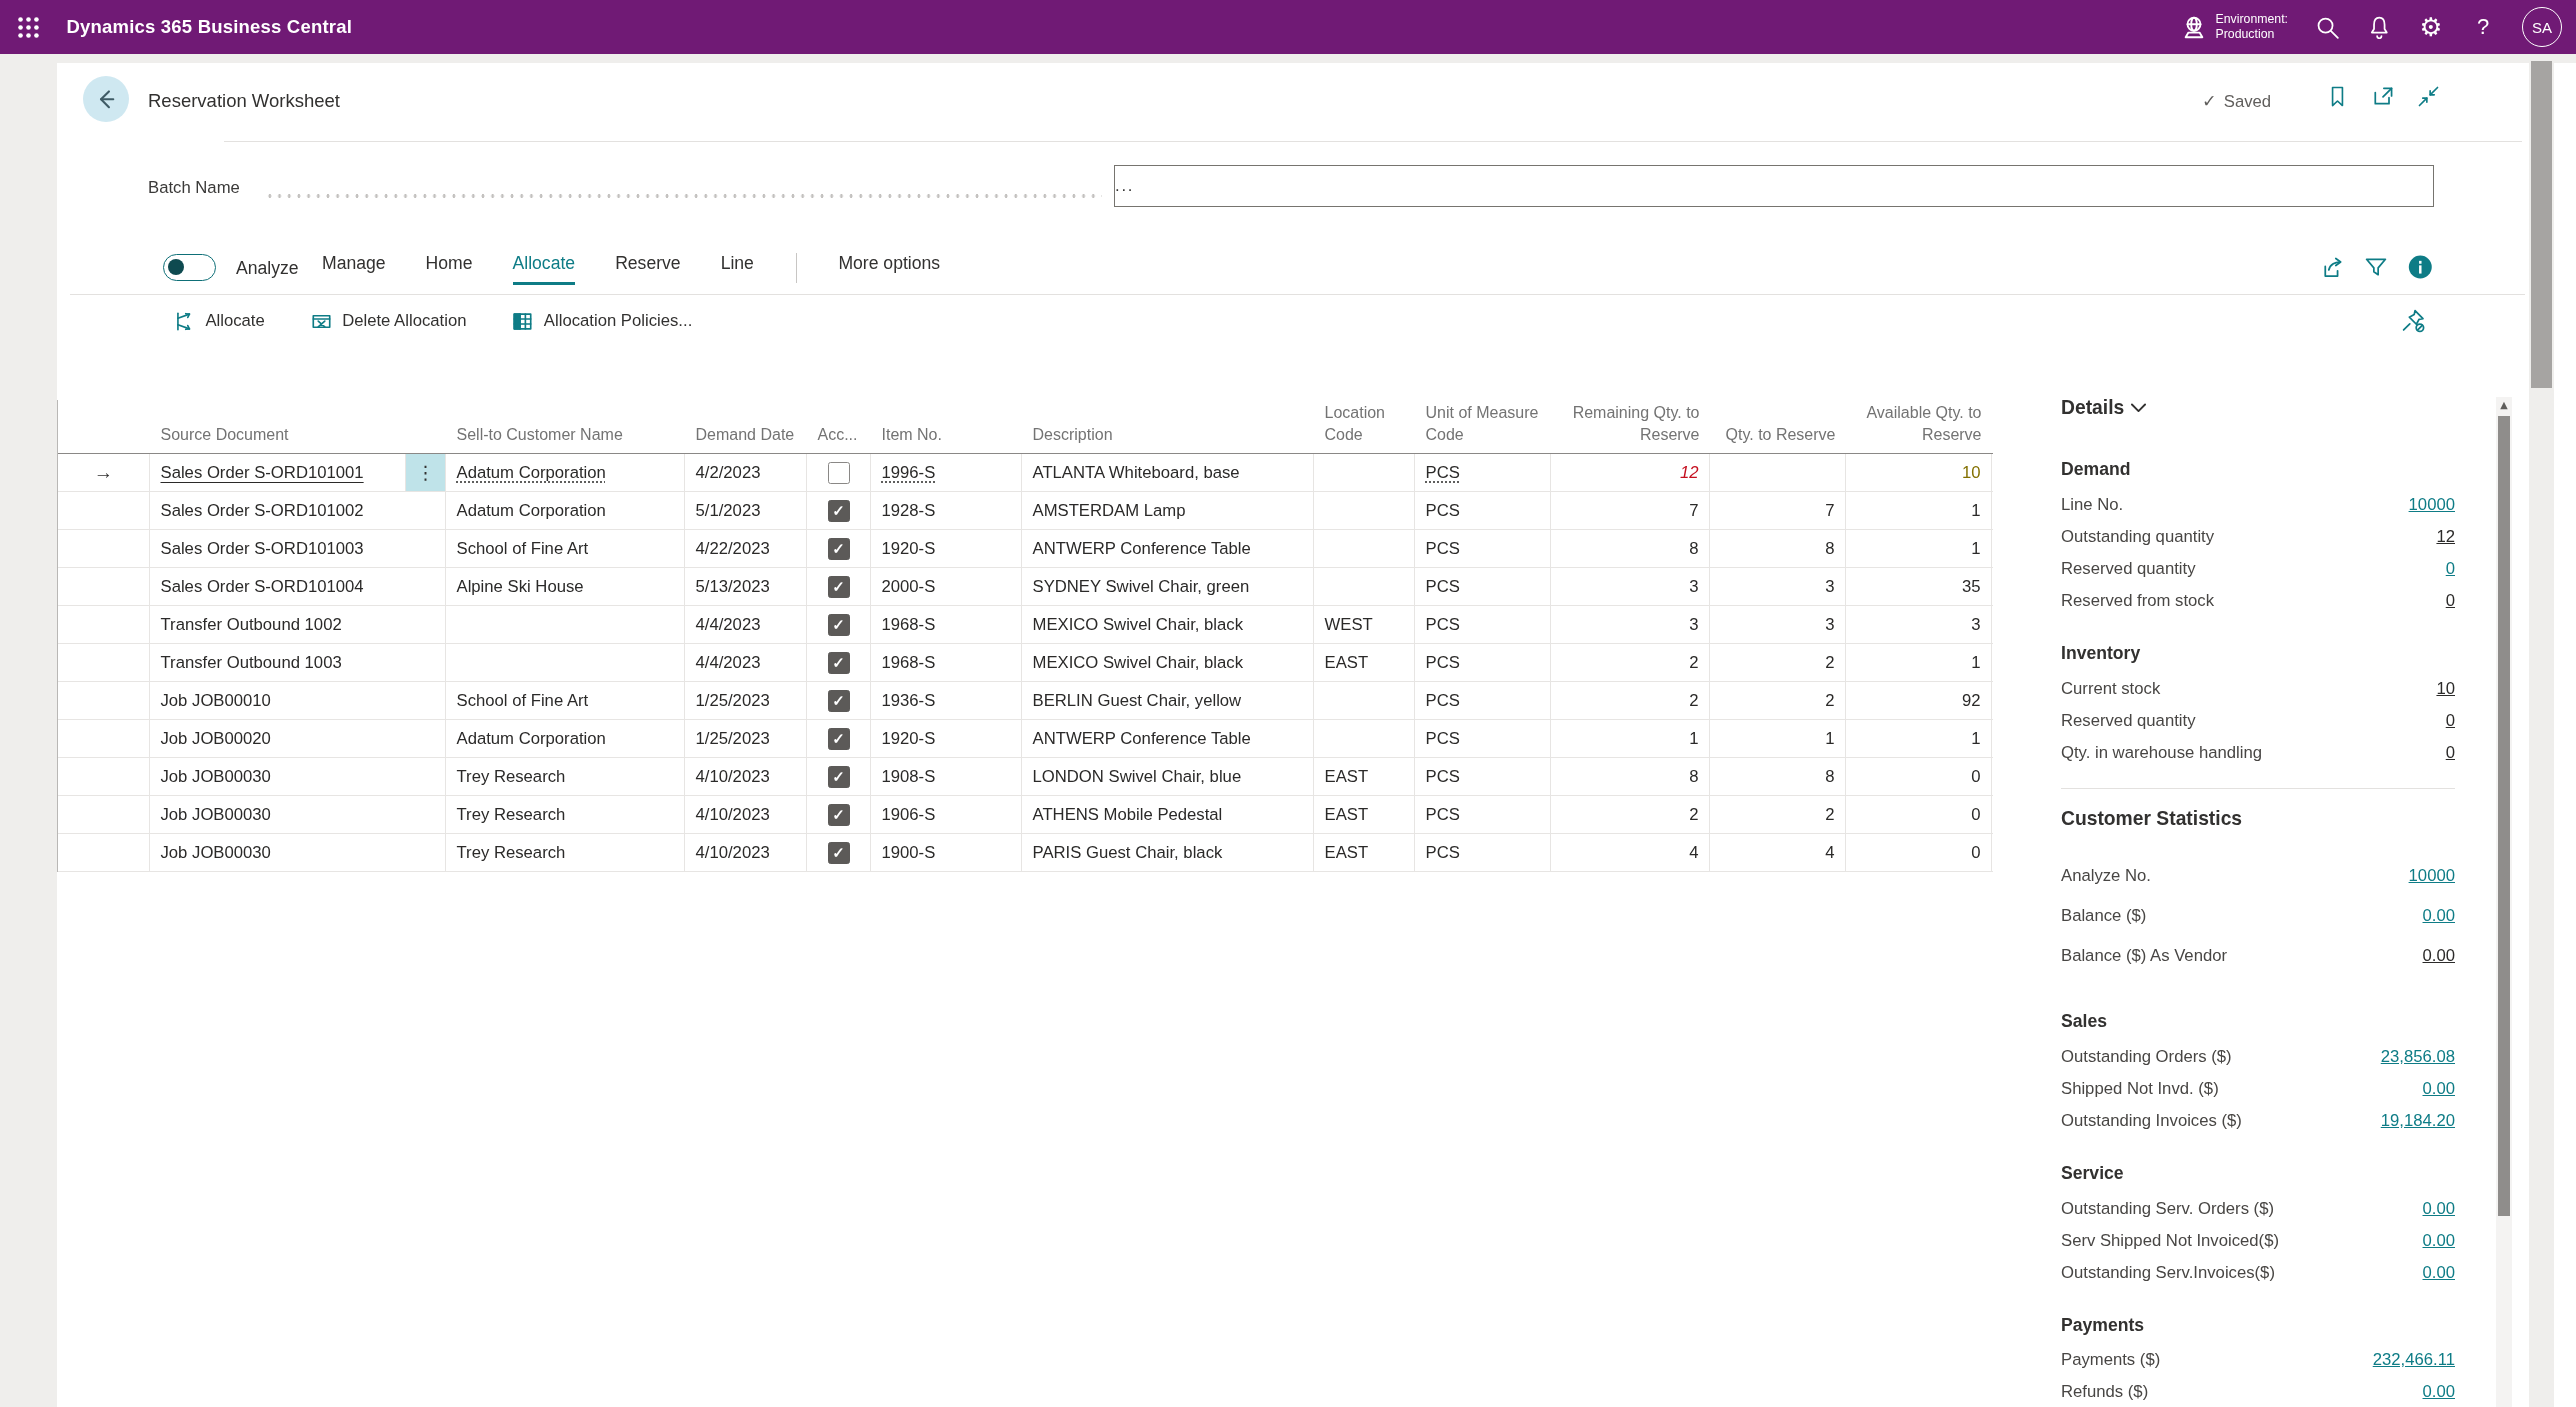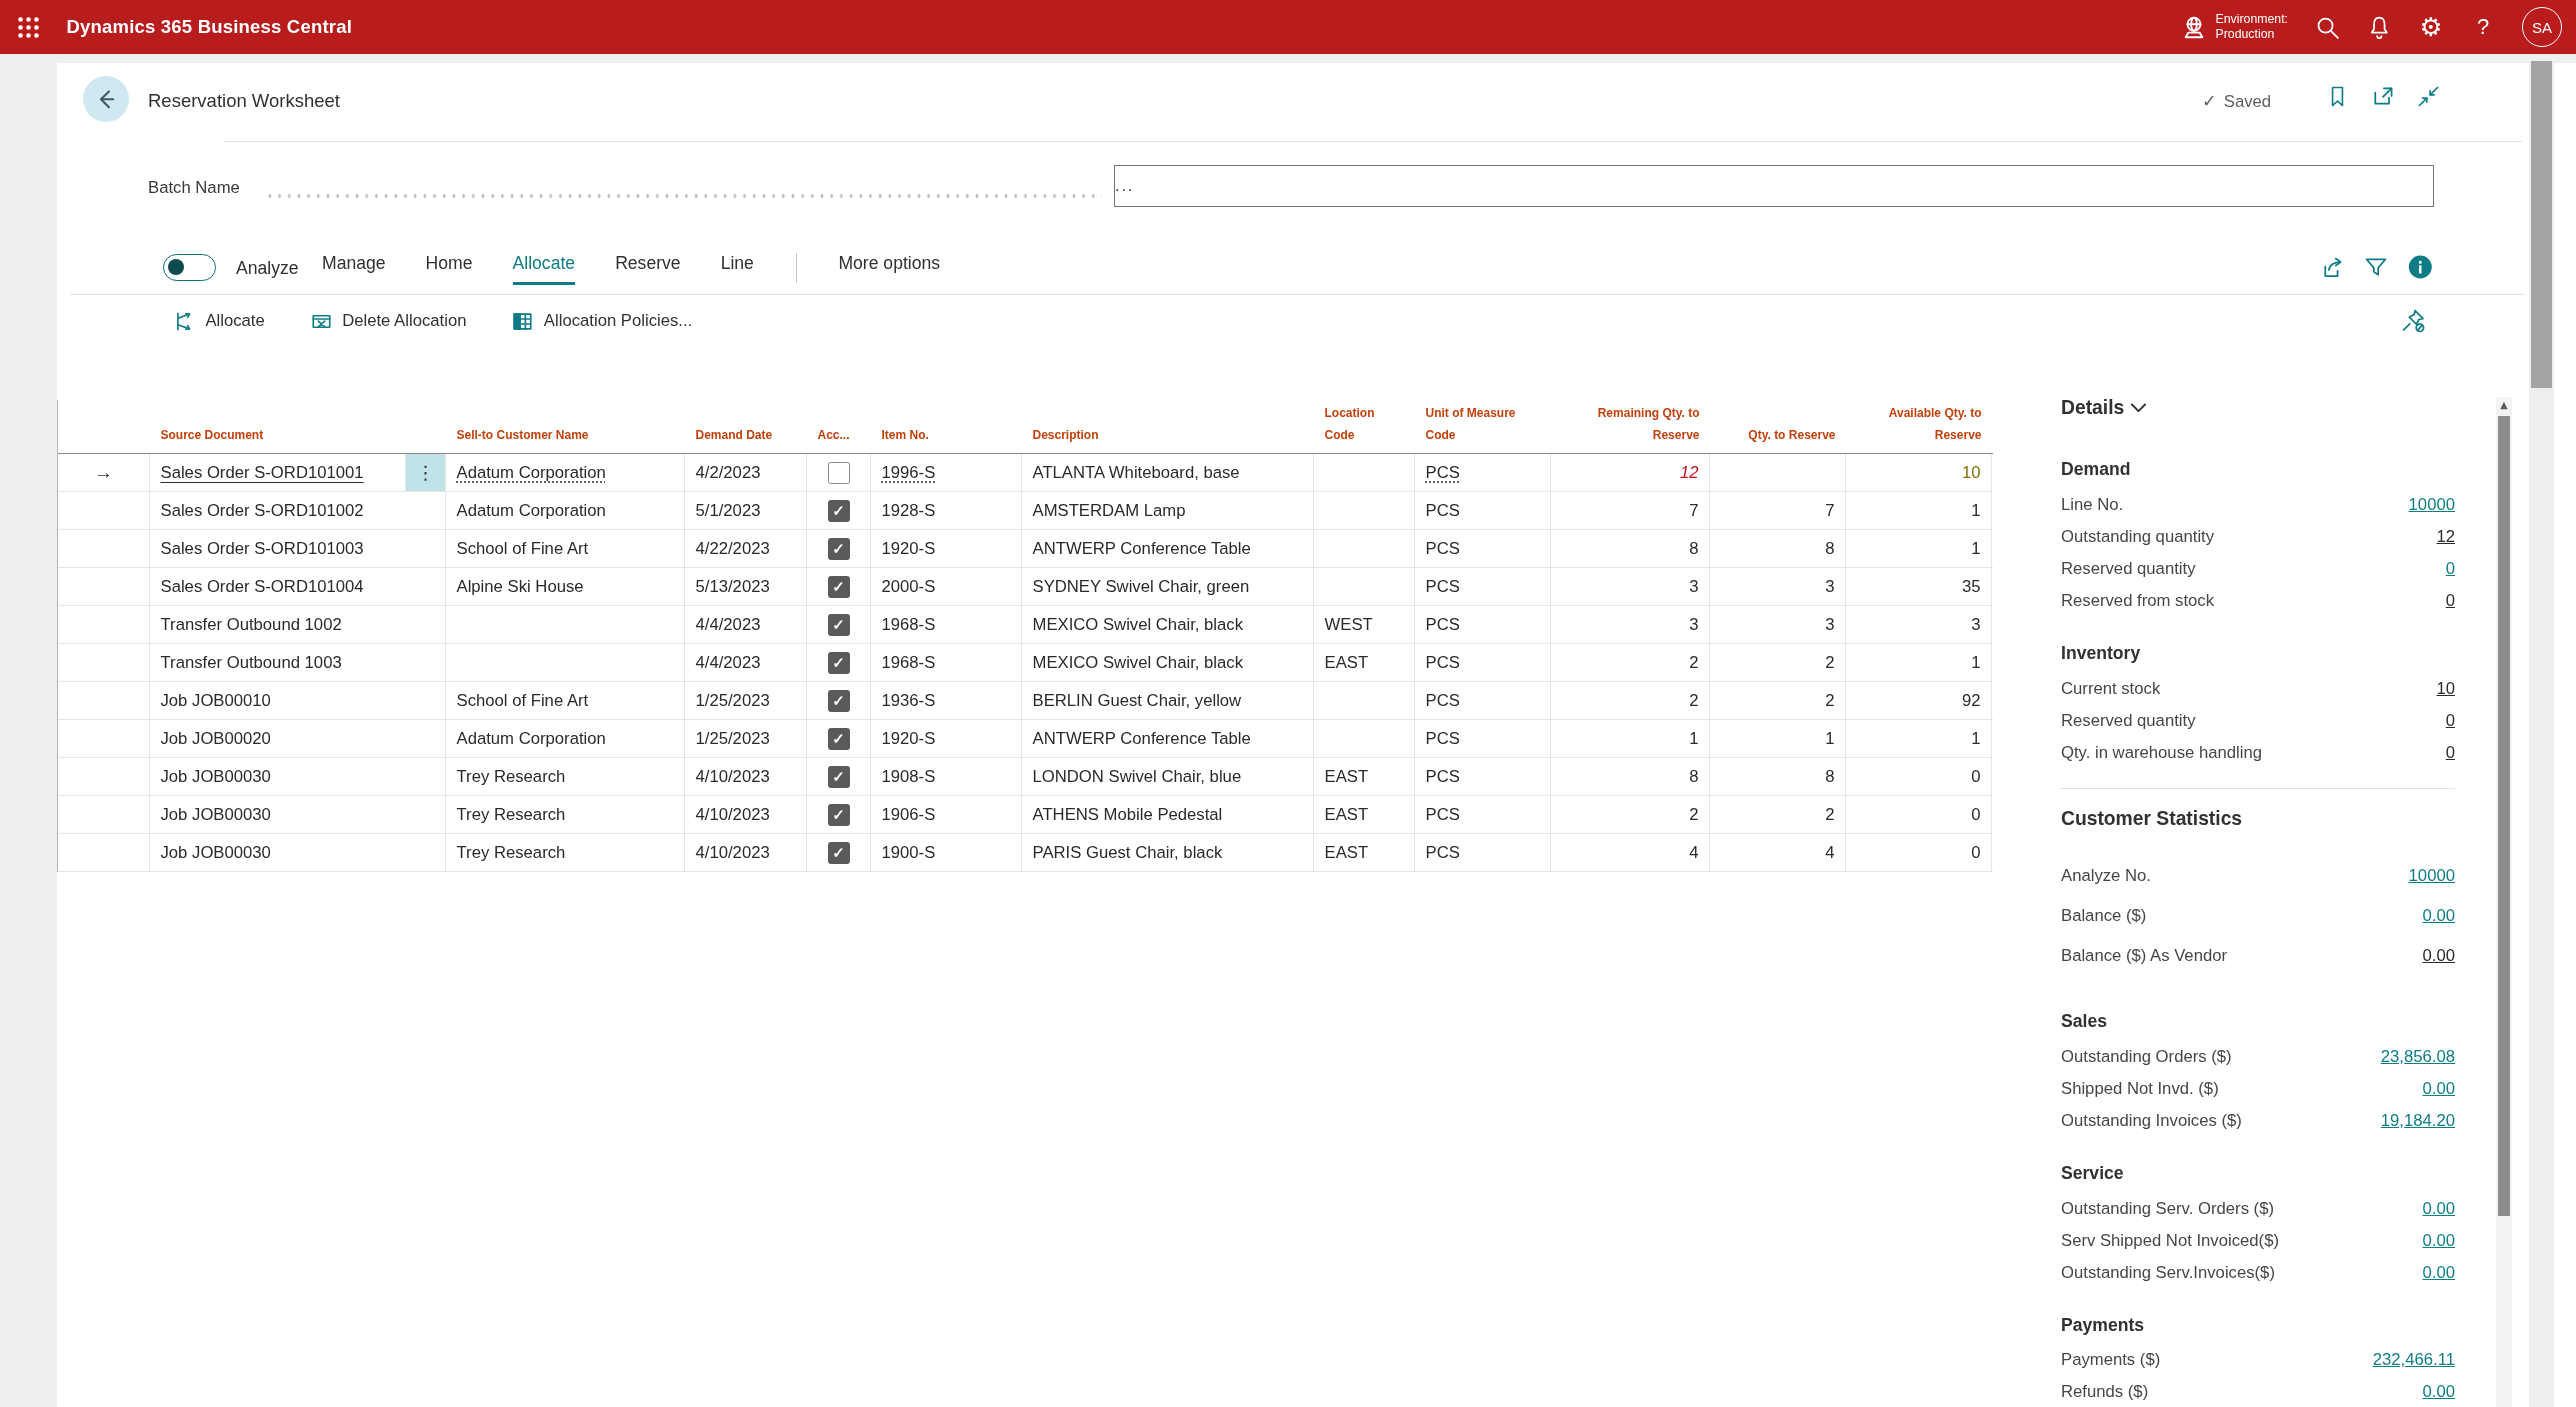--- a/index.html
+++ b/index.html
@@ -1,20 +1,20 @@
 <!DOCTYPE html>
 <html style="font-size:14px"><head>
 <meta charset="utf-8">
 <style>
   * { box-sizing: border-box; margin: 0; padding: 0; }
   html,body { width:2576px; height:1408px; overflow:hidden; background:#efeeec;
               font-family:"Liberation Sans", sans-serif; color:#323130; }
 
   
-  .topbar { position:absolute; left:0; top:0; width:2576px; height:54px; background:#b91c1c;
+  .topbar { position:absolute; left:0; top:0; width:2576px; height:54px; background:#701a75;
             color:#fff; display:flex; align-items:center; z-index:50; }
   .waffle { width:56px; height:54px; display:flex; align-items:center; justify-content:center; cursor:pointer; }
   .app-title { font-size:18.5px; font-weight:700; letter-spacing:0.2px; margin-left:10.5px; }
   .topbar-right { margin-left:auto; display:flex; align-items:center; gap:26px; padding-right:14px; }
   .env { display:flex; align-items:center; gap:8.8px; font-size:12.3px; line-height:15px; }
   .tb-icon { width:26px; height:26px; display:flex; align-items:center; justify-content:center; cursor:pointer; }
   .gear-glyph { font-family:"DejaVu Sans", sans-serif; font-size:25.5px; color:#fff; }
   .help-glyph { font-size:22px; color:#fff; }
   .avatar { width:40px; height:40px; border-radius:50%; border:1.8px solid #fff; display:flex;
             align-items:center; justify-content:center; font-size:15px; color:#fff; cursor:pointer; }
@@ -53,21 +53,21 @@
   .more-options { cursor:pointer; }
   .ribbon-icons { position:absolute; left:2320px; top:255px; display:flex; gap:19.3px; align-items:center; }
   .ribbon-divider { position:absolute; left:70px; top:294px; right:51px; height:0.9px; background:#e3e1df; }
   .actions { position:absolute; left:172px; top:309px; display:flex; gap:44px; align-items:center; }
   .action-btn { display:flex; align-items:center; gap:8.8px; font-size:16.7px; color:#323130; cursor:pointer; }
   .pin { position:absolute; left:2401px; top:308px; }
 
   
   .grid { position:absolute; left:57px; top:400px; width:1936px; border-left:0.9px solid #b9b7b5; font-size:16.7px; }
   .g-head { display:flex; align-items:flex-end; height:54px; border-bottom:0.9px solid #8a8886; }
-  .g-head .hc { font-size:12px; color:#c2410c; line-height:22px; padding:0 10.5px 7px 10.5px;font-weight:bold; }
+  .g-head .hc { font-size:16px; color:#737373; line-height:22px; padding:0 10.5px 7px 10.5px; }
   .hc.right { text-align:right; }
   .g-row { display:flex; height:38px; border-bottom:0.9px solid #e7e5e3; }
   .gc { display:flex; align-items:center; padding:0 10.5px; border-right:0.9px solid #e7e5e3;
         overflow:hidden; white-space:nowrap; color:#2b2a29; position:relative; cursor:pointer; }
   .gc.right { justify-content:flex-end; }
   .gc.center { justify-content:center; }
   .gutter { display:flex; align-items:center; justify-content:center; color:#323130; font-size:19.3px;
             border-right:0.9px solid #e7e5e3; cursor:pointer; }
   .u-solid { text-decoration:underline; text-underline-offset:3.5px; }
   .u-dot { text-decoration:underline dotted; text-underline-offset:4.4px; }

